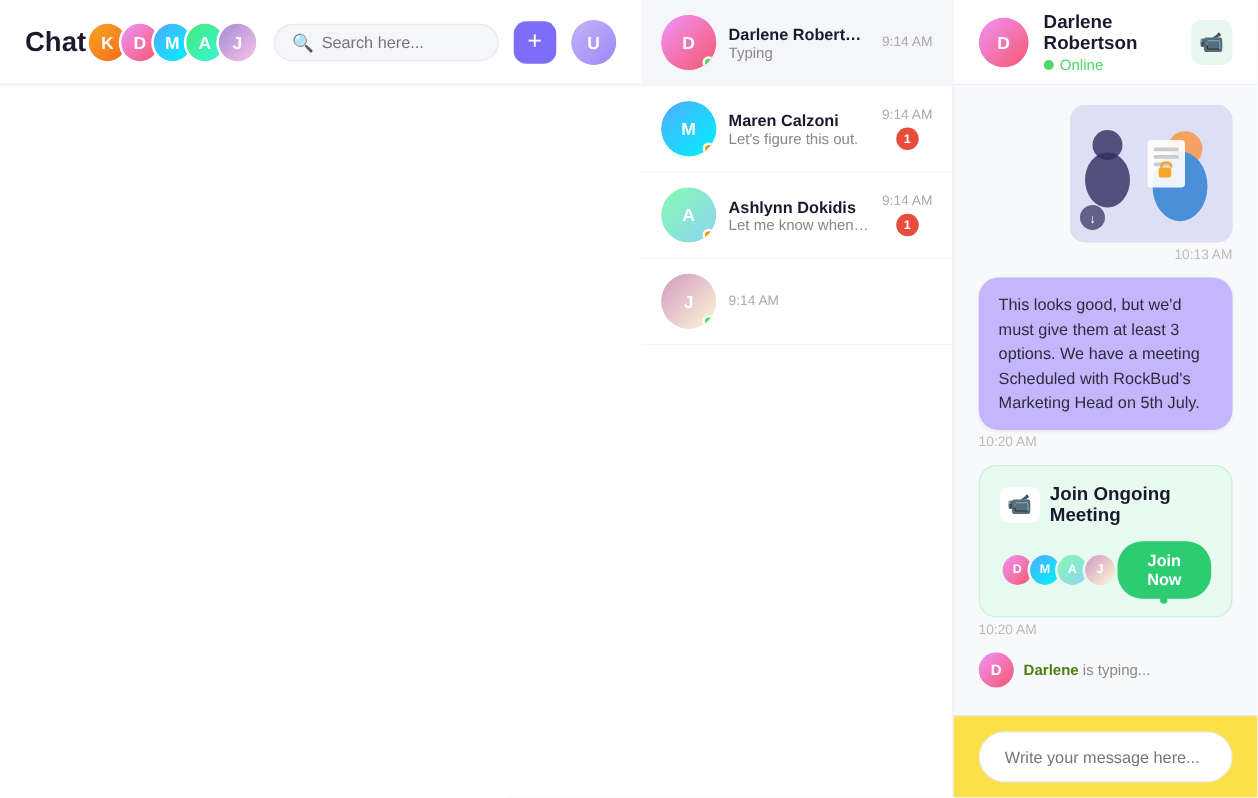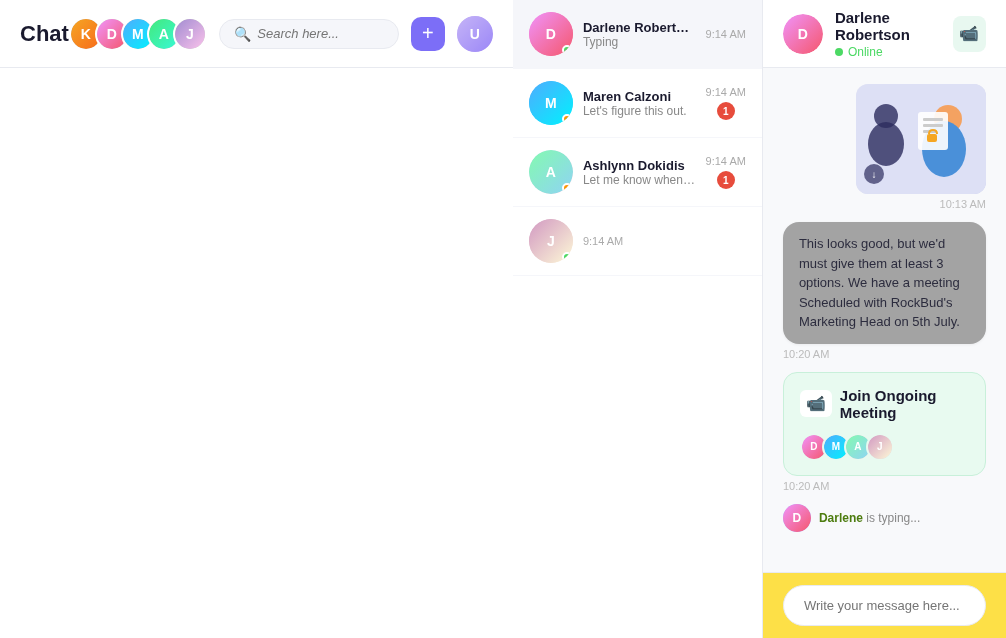--- a/index.html
+++ b/index.html
@@ -19,21 +19,21 @@
     .avatar-group .av {
       width: 34px; height: 34px; border-radius: 50%; border: 2px solid #fff;
       margin-left: -8px; overflow: hidden; background: #ccc;
     }
     .avatar-group .av:first-child { margin-left: 0; }
     .search-bar {
       display: flex; align-items: center; gap: 6px;
       background: #f5f6fa; border: 1px solid #e8eaf0; border-radius: 20px;
       padding: 6px 14px; width: 180px;
     }
-    .search-bar input { border: none; background: transparent; outline: none; font-size: 13px; color: #0f172a; width: 100%; font-style: italic; }
+    .search-bar input { border: none; background: transparent; outline: none; font-size: 13px; color: #0f172a; width: 100%; }
     .search-icon-wrap { color: #aaa; font-size: 14px; }
     .add-btn {
       width: 34px; height: 34px; border-radius: 10px;
       background: #7c6ef7; border: none; cursor: pointer;
       display: flex; align-items: center; justify-content: center; color: #fff; font-size: 20px;
     }
     .user-avatar { width: 36px; height: 36px; border-radius: 50%; background: #c5b4f7; overflow: hidden; }
 
     
     .main { display: flex; flex: 1; overflow: hidden; }
@@ -97,21 +97,21 @@
     }
     .msg-image-illustration {
       width: 100%; height: 100%;
       background: linear-gradient(135deg, #e8eaf5 0%, #d0d4f0 100%);
       display: flex; align-items: center; justify-content: center; position: relative; overflow: hidden;
     }
     .msg-time-right { font-size: 11px; color: #bbb; margin-top: 4px; text-align: center; }
 
     
     .msg-bubble {
-      background: #a3a3a3; border-radius: 16px; padding: 12px 16px;
+      background: #c4b5fd; border-radius: 16px; padding: 12px 16px;
       max-width: 420px; font-size: 13px; line-height: 1.5; color: #2c2c3e;
       box-shadow: 0 1px 3px rgba(0,0,0,0.06);
     }
     .msg-time { font-size: 11px; color: #bbb; margin-top: 4px; }
 
     
     .meeting-card {
       background: #e8faf0; border-radius: 14px; padding: 14px 16px;
       max-width: 280px; border: 1px solid #c8f0da;
     }
@@ -319,20 +319,21 @@
                 <div class="meeting-av">
                   <div class="face-circle" style="background:linear-gradient(135deg,#4facfe,#00f2fe);font-size:10px">M</div>
                 </div>
                 <div class="meeting-av">
                   <div class="face-circle" style="background:linear-gradient(135deg,#84fab0,#8fd3f4);font-size:10px">A</div>
                 </div>
                 <div class="meeting-av">
                   <div class="face-circle" style="background:linear-gradient(135deg,#d299c2,#fef9d7);font-size:10px">J</div>
                 </div>
               </div>
+              <button class="join-btn">Join Now</button>
             </div>
           </div>
           <div class="msg-time">10:20 AM</div>
         </div>
 
         <div class="typing-row">
           <div class="typing-avatar">
             <div class="face-circle" style="background:linear-gradient(135deg,#f093fb,#f5576c);font-size:12px">D</div>
           </div>
           <span class="typing-text">

